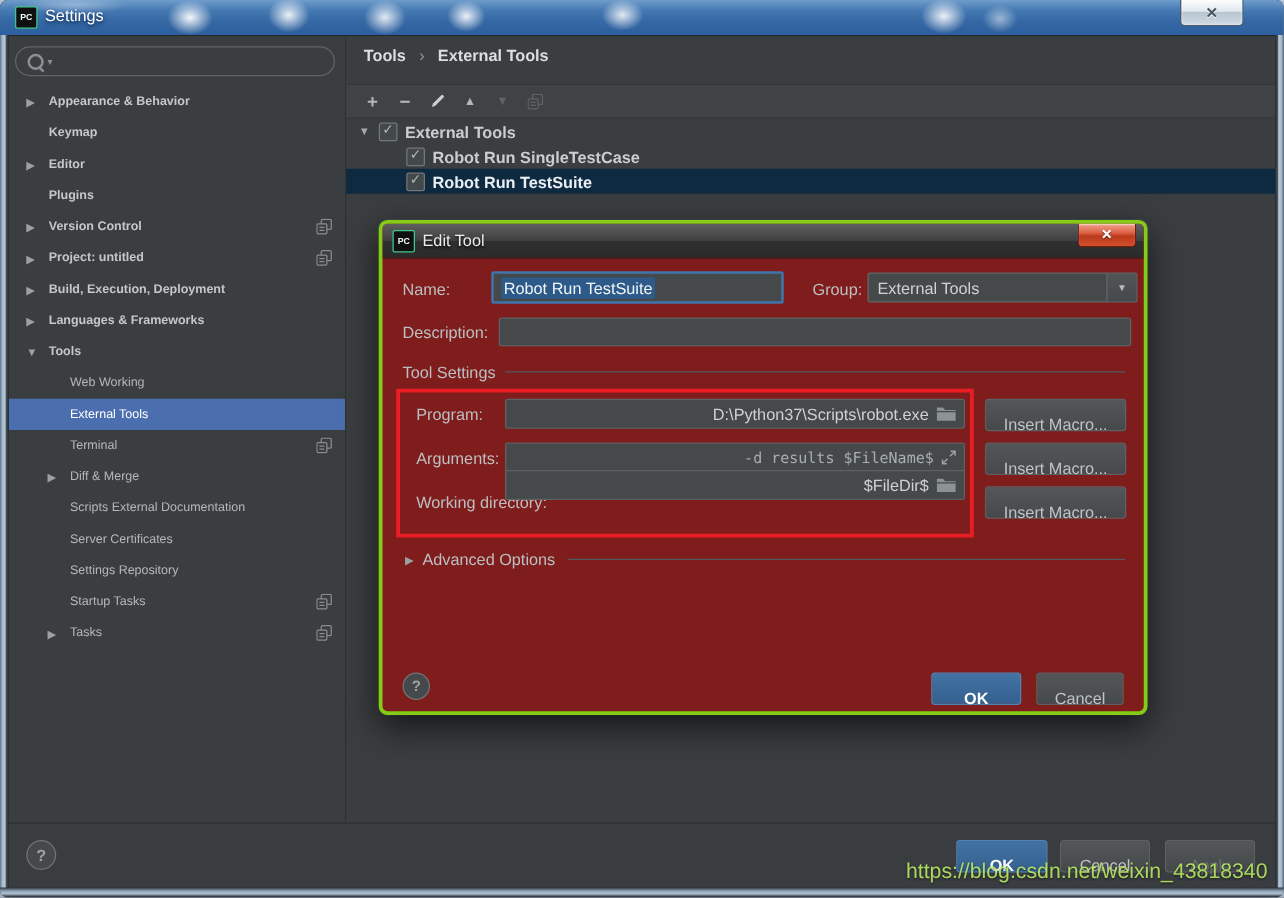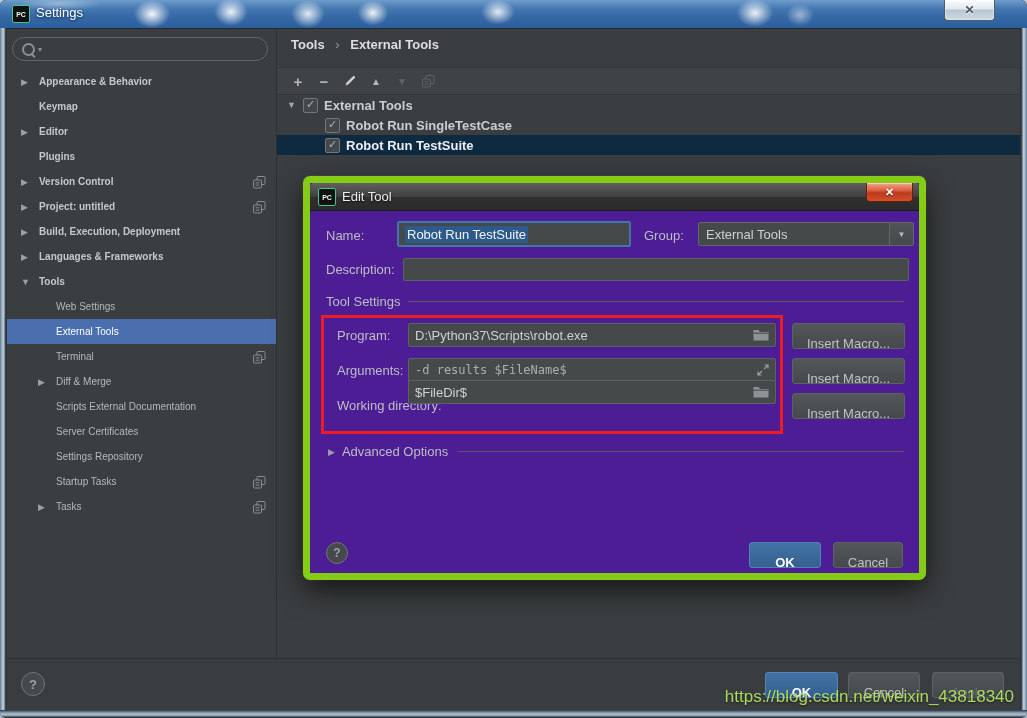--- a/index.html
+++ b/index.html
@@ -98,21 +98,21 @@
     border:1px solid #5e6163;border-radius:3px;color:#c0c3c5;font-size:13px;
     font-family:"Liberation Sans",sans-serif;padding:12px;}
   .btn.primary{background:linear-gradient(#4273a4,#35608f);border-color:#4f84b8;color:#fff;font-weight:bold;}
   .btn.disabled{color:#6d7174;}
   .btn.ok-main{left:758px;top:13px;width:73px;}
   .btn.cancel-main{left:841px;top:13px;width:72px;}
   .btn.apply-main{left:925px;top:13px;width:72px;}
 
   
   .dialog{position:absolute;left:303px;top:176px;width:609px;height:390px;z-index:40;
-    background:#4c1d95;border:7px solid #84cc16;border-radius:7px;
+    background:#7f1d1d;border:3px solid #84cc16;border-radius:7px;
     box-shadow:0 10px 28px rgba(0,0,0,.65),0 0 0 1px rgba(90,95,100,.35);}
   .dtitle{position:absolute;left:0;top:0;right:0;height:27px;
     background:linear-gradient(#606060,#3f3f3f 50%,#303030 52%,#2a2a2a);
     border-bottom:1px solid #1c1c1c;border-radius:4px 4px 0 0;}
   .dtitle .pc-icon{position:absolute;left:8px;top:5px;}
   .dtitle-text{position:absolute;left:32px;top:6px;color:#ececec;font-size:13px;
     text-shadow:0 1px 2px rgba(0,0,0,.8);}
   .dclose{position:absolute;right:6px;top:0;width:45px;height:18px;
     background:linear-gradient(#f0a68e,#dd6144 40%,#bb3a1c 55%,#d4502c);
     border:1px solid #6e1d0d;border-top:none;border-radius:0 0 4px 4px;
@@ -132,21 +132,21 @@
   .desc-field{left:93px;top:48px;width:506px;height:23px;}
   .sect{position:absolute;left:16px;right:15px;top:84px;display:flex;align-items:center;}
   .sect-lbl{color:#bcbfc1;font-size:13px;margin-right:8px;white-space:nowrap;}
   .sect-line{flex:1;height:1px;background:#55595b;}
   .red-rect{position:absolute;left:11px;top:105px;width:456px;height:113px;
     border:3px solid #ec1c24;z-index:10;pointer-events:none;}
   .tool-label{font-size:13px;}
   .lab-program{left:27px;top:118px;}
   .lab-arguments{left:27px;top:153px;}
   .lab-workdir{left:27px;top:188px;}
-  .tool-field{left:98px;width:368px;height:24px;}
+  .tool-field{left:98px;width:368px;height:24px;text-align:right;}
   .f-program{top:113px;}
   .f-arguments{top:148px;}
   .f-workdir{top:170px;}
   .tool-field .val{flex:1;white-space:nowrap;overflow:hidden;}
   .val.mono{font-family:"DejaVu Sans Mono",monospace;font-size:12px;color:#a9aeb2;}
   .ticon{flex:0 0 auto;margin-left:6px;display:flex;}
   .macro-btn{left:482px;width:113px;height:24px;}
   .m-program{top:113px;}
   .m-arguments{top:148px;}
   .m-workdir{top:183px;}
@@ -232,21 +232,21 @@
         <div class="nav-item top">
           <span class="arrow">▶</span>
           <span class="lbl">Languages &amp; Frameworks</span>
         </div>
         <div class="nav-item top">
           <span class="arrow">▼</span>
           <span class="lbl">Tools</span>
         </div>
         <div class="nav-item child">
           <span class="arrow"></span>
-          <span class="lbl">Web Settings</span>
+          <span class="lbl">Web Working</span>
         </div>
         <div class="nav-item child selected">
           <span class="arrow"></span>
           <span class="lbl">External Tools</span>
         </div>
         <div class="nav-item child">
           <span class="arrow"></span>
           <span class="lbl">Terminal</span>
           <span class="shared-icon">
             <svg width="13" height="13" viewBox="0 0 13 13">
@@ -373,21 +373,21 @@
       <span class="dtitle-text">Edit Tool</span>
       <div class="dclose">
         <span class="x">✕</span>
       </div>
     </div>
     <div class="dbody">
       <span class="flabel" style="left:16px;top:18px;">Name:</span>
       <div class="field name-field">
         <span class="sel">Robot Run TestSuite</span>
       </div>
-      <span class="flabel" style="left:334px;top:18px;">Group:</span>
+      <span class="flabel" style="left:344px;top:18px;">Group:</span>
       <div class="combo">
         <span class="combo-text">External Tools</span>
         <span class="combo-btn">
             <span>▼</span>
           </span>
       </div>
       <span class="flabel" style="left:16px;top:52px;">Description:</span>
       <div class="field desc-field">
         <span></span>
       </div>

